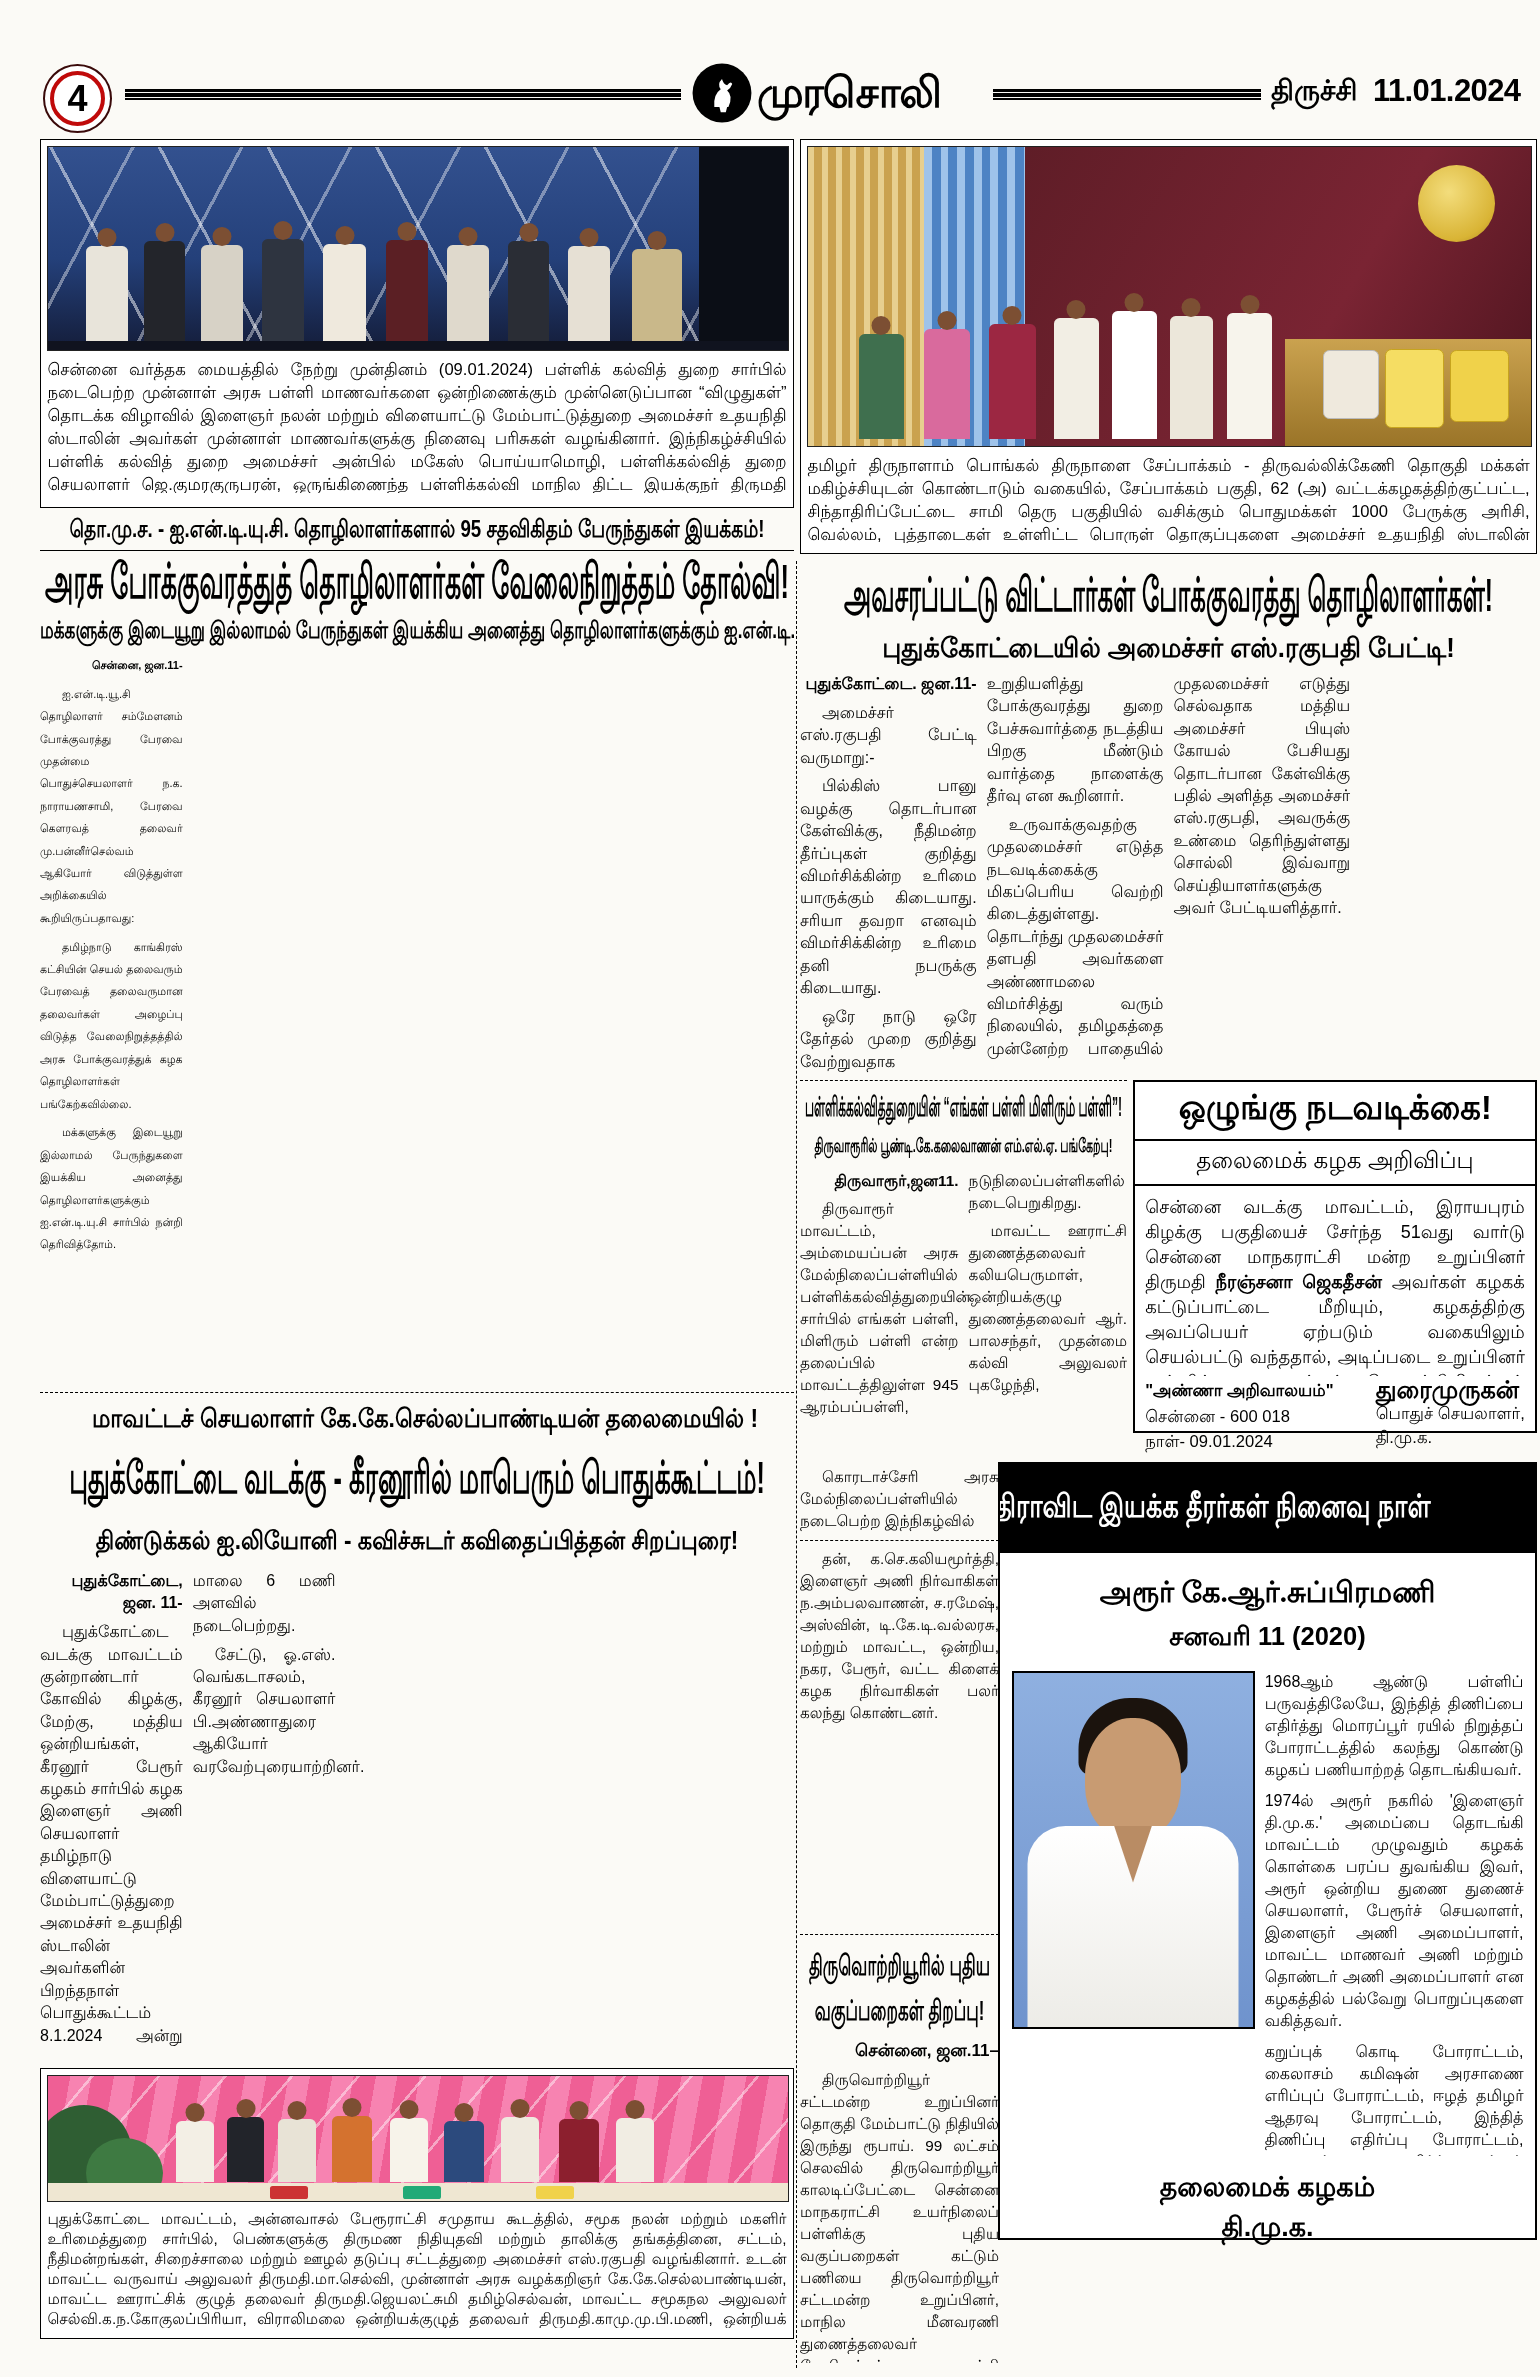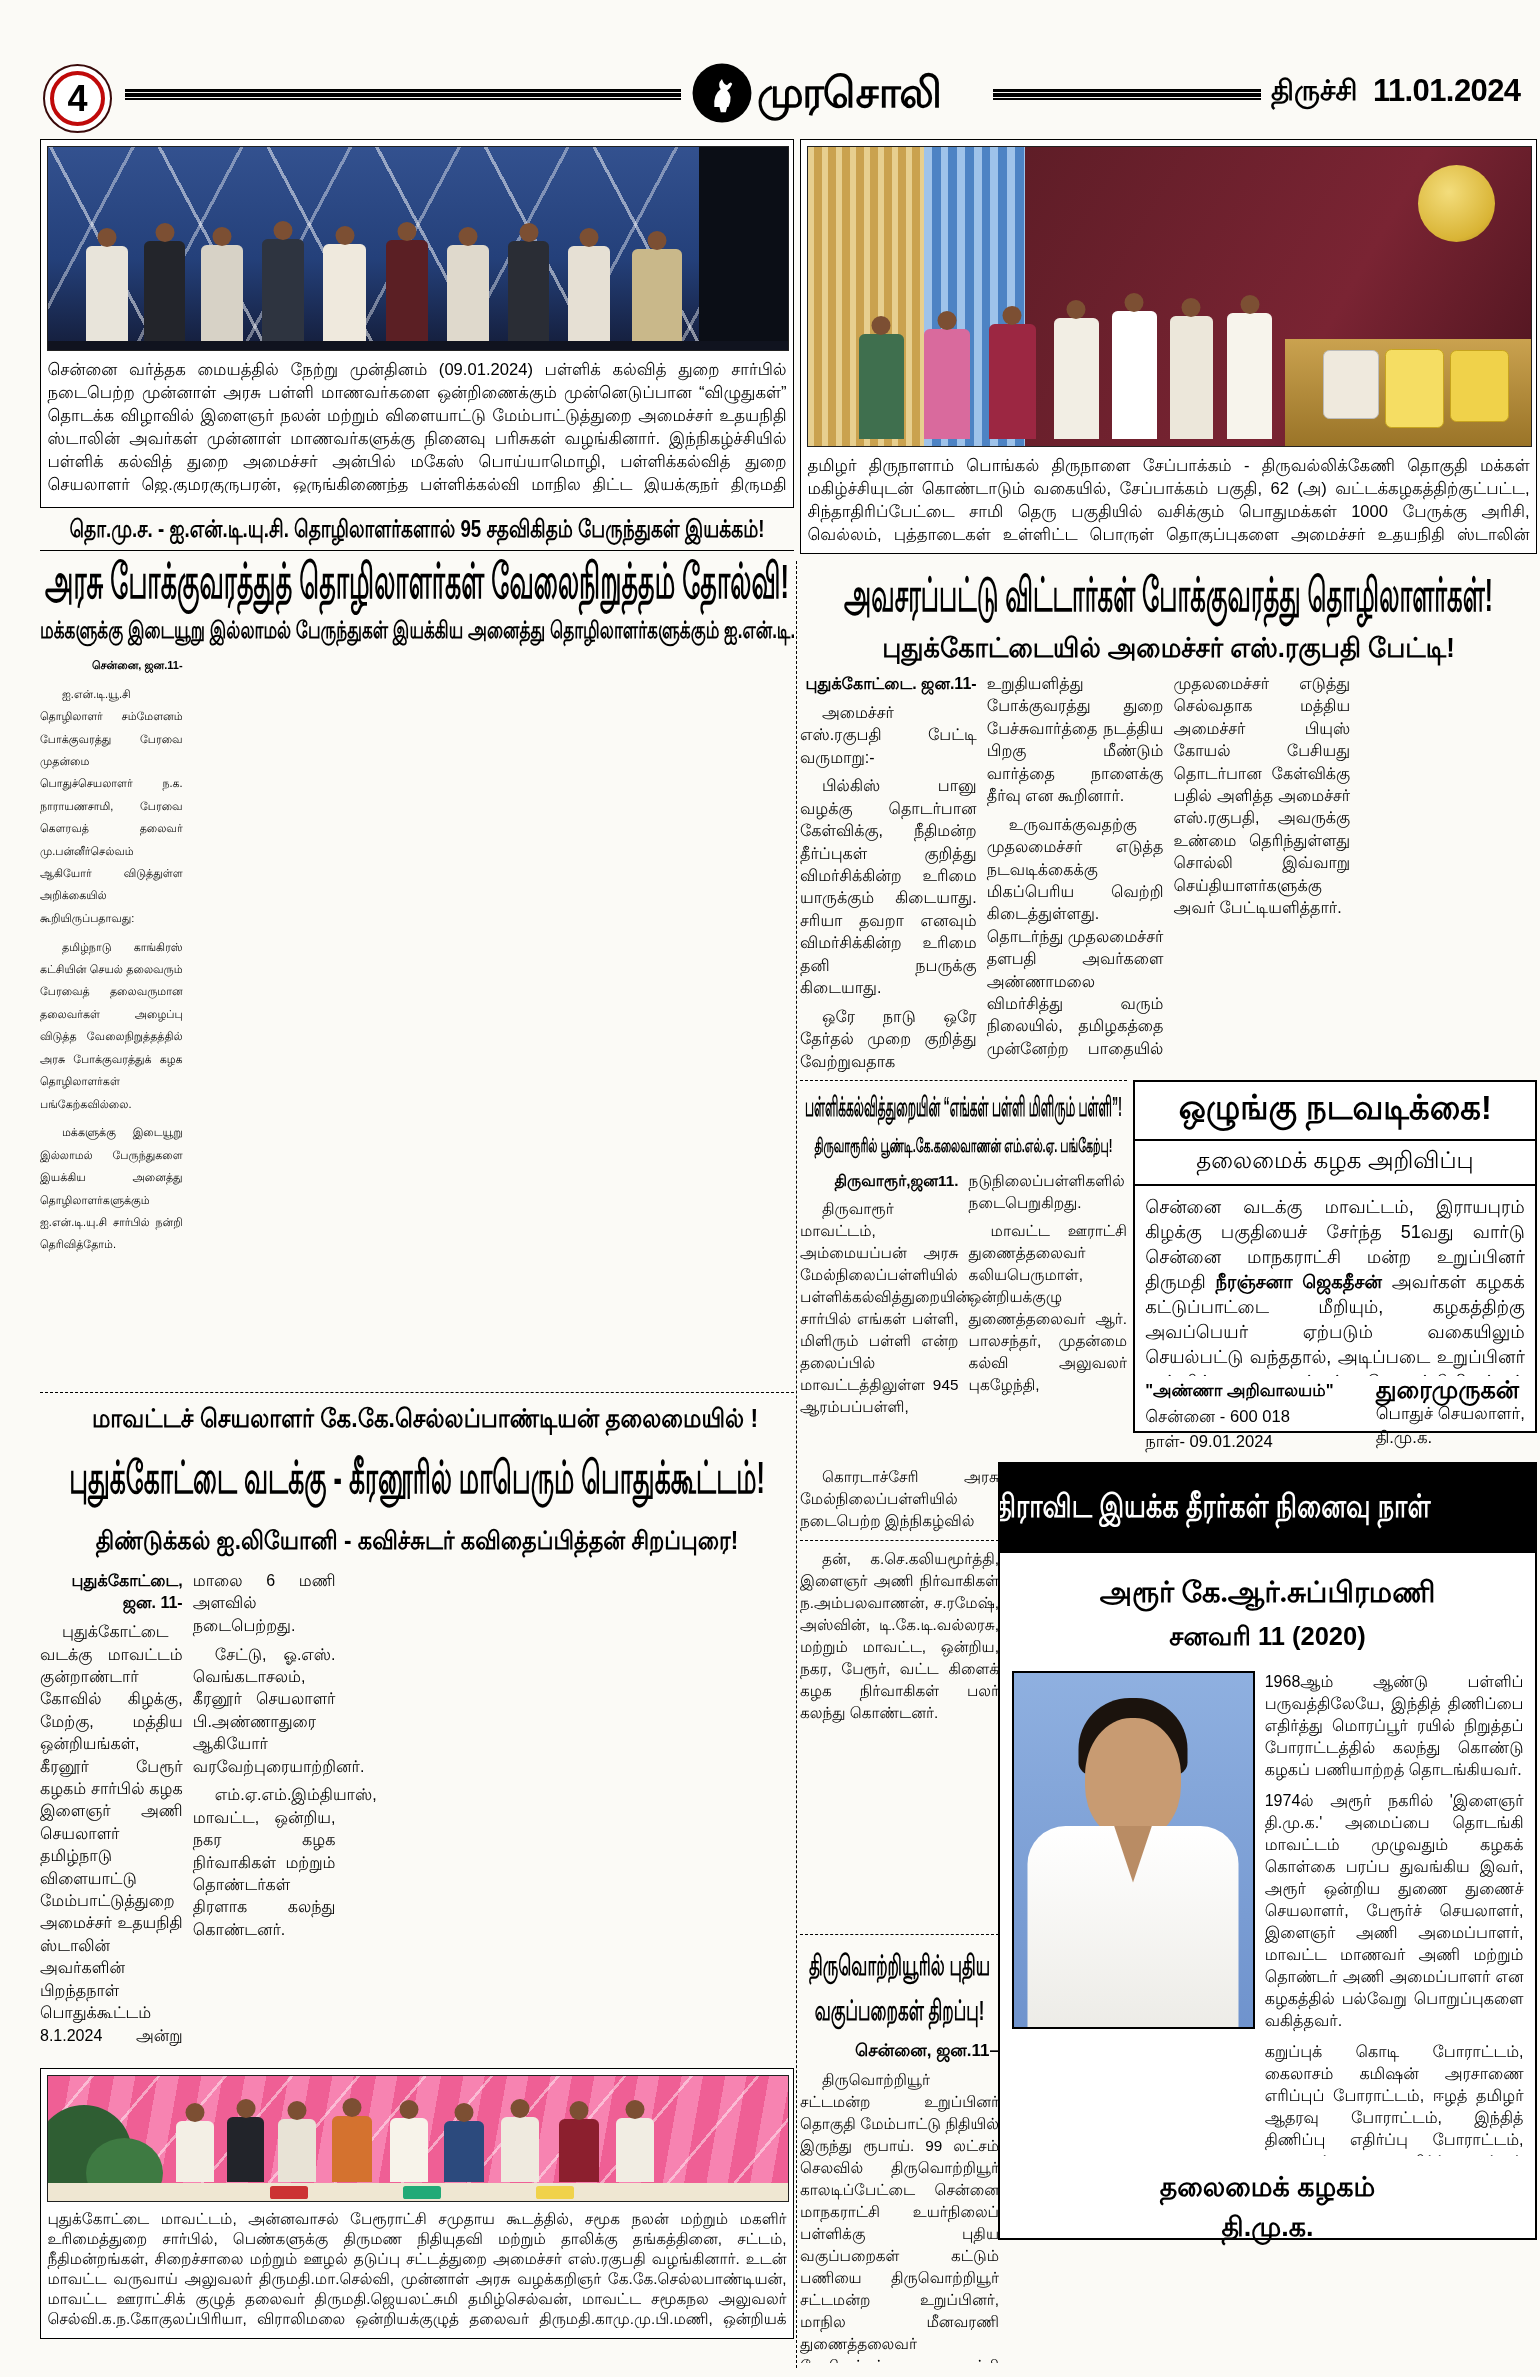--- a/index.html
+++ b/index.html
@@ -124,21 +124,20 @@
   <div class="abs" style="left:40px;top:1442px;width:754px;height:77px;overflow:hidden;">
     <div class="squeeze" style="--sx:0.56;font-size:45px;line-height:72px;">புதுக்கோட்டை வடக்கு - கீரனூரில் மாபெரும் பொதுக்கூட்டம்!</div>
   </div>
   <div class="abs" style="left:40px;top:1522px;width:754px;height:37px;overflow:hidden;">
     <div class="squeeze" style="--sx:0.9;font-size:25px;line-height:36px;">திண்டுக்கல் ஐ.லியோனி - கவிச்சுடர் கவிதைப்பித்தன் சிறப்புரை!</div>
   </div>
   <div class="abs bodycols" style="left:40px;top:1570px;width:754px;height:490px;column-count:5;column-gap:10.2px;font-size:16px;line-height:22.4px;">
     <p class="dateline">புதுக்கோட்டை, ஜன. 11-</p>
     <p>புதுக்கோட்டை வடக்கு மாவட்டம் குன்றாண்டார் கோவில் கிழக்கு, மேற்கு, மத்திய ஒன்றியங்கள், கீரனூர் பேரூர் கழகம் சார்பில் கழக இளைஞர் அணி செயலாளர் தமிழ்நாடு விளையாட்டு மேம்பாட்டுத்துறை அமைச்சர் உதயநிதி ஸ்டாலின் அவர்களின் பிறந்தநாள் பொதுக்கூட்டம் 8.1.2024 அன்று மாலை 6 மணி அளவில் நடைபெற்றது.</p>
     <p>சேட்டு, ஓ.எஸ். வெங்கடாசலம், கீரனூர் செயலாளர் பி.அண்ணாதுரை ஆகியோர் வரவேற்புரையாற்றினர்.</p>
-    <p>எம்.ஏ.எம்.இம்தியாஸ், மாவட்ட, ஒன்றிய, நகர கழக நிர்வாகிகள் மற்றும் தொண்டர்கள் திரளாக கலந்து கொண்டனர்.</p>
   </div>
 
   <div class="abs photobox" style="left:40px;top:2068px;width:754px;height:271px;">
     <div class="photo" style="width:100%;height:125px;
         background:
          repeating-linear-gradient(-50deg, rgba(255,255,255,0.45) 0 2.6px, transparent 2.6px 51px),
          repeating-linear-gradient(100deg,#ef5f95 0 22px,#f783b1 22px 43px);">
       <div class="abs" style="left:-12.8px;bottom:0;width:96px;height:96px;border-radius:50%;background:#2f5e33;"></div>
       <div class="abs" style="left:38px;bottom:-6.4px;width:77px;height:70px;border-radius:50%;background:#3e7a42;"></div>
       <div class="fig" style="left:128px;bottom:19px;width:38px;height:61px;background:#f3efe5;"></div>

